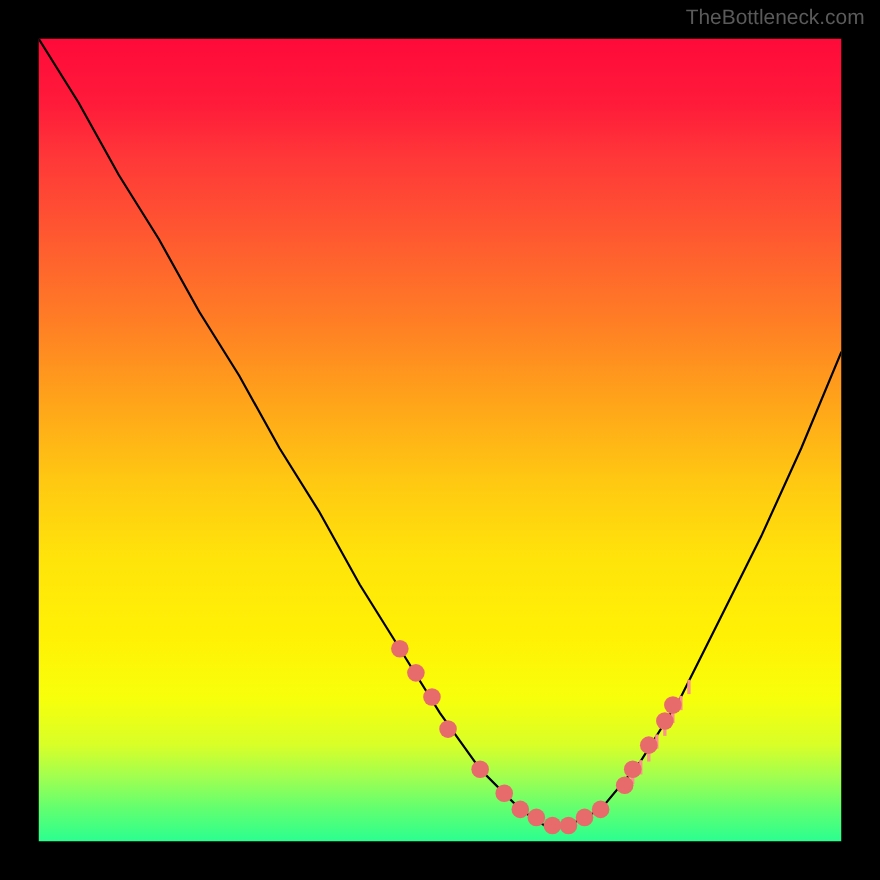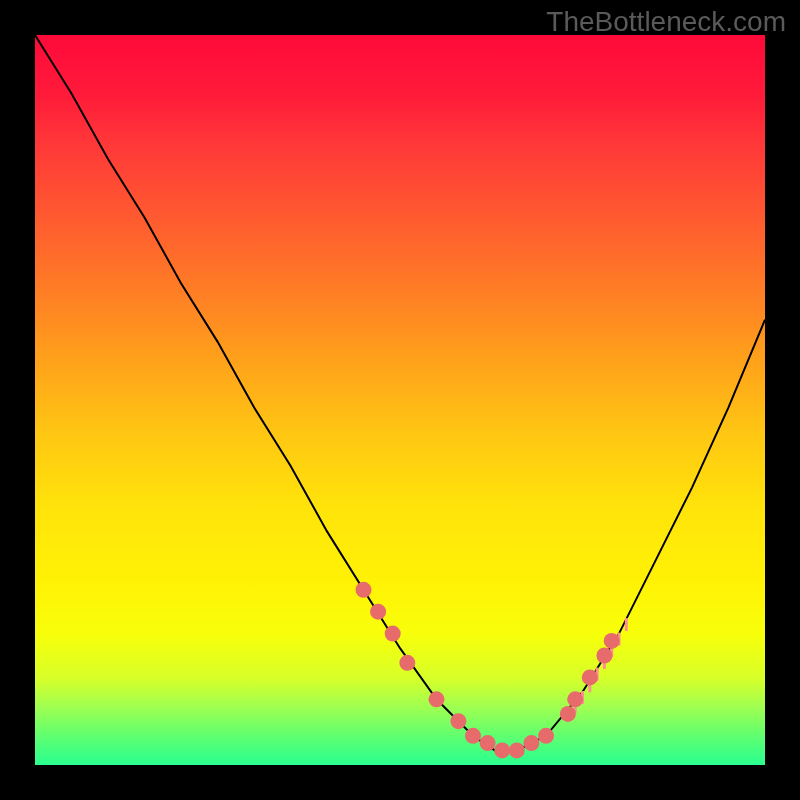--- a/index.html
+++ b/index.html
@@ -9,21 +9,21 @@
     background: #000;
     position: relative;
     overflow: hidden;
     font-family: Arial, sans-serif;
   }
   .watermark {
     position: absolute;
     top: 6px;
     right: 14px;
     color: #5a5a5a;
-    font-size: 28px;
+    font-size: 19px;
     font-weight: normal;
     z-index: 10;
   }
   .plot-area {
     position: absolute;
     top: 35px;
     left: 35px;
     width: 730px;
     height: 730px;
     overflow: hidden;

